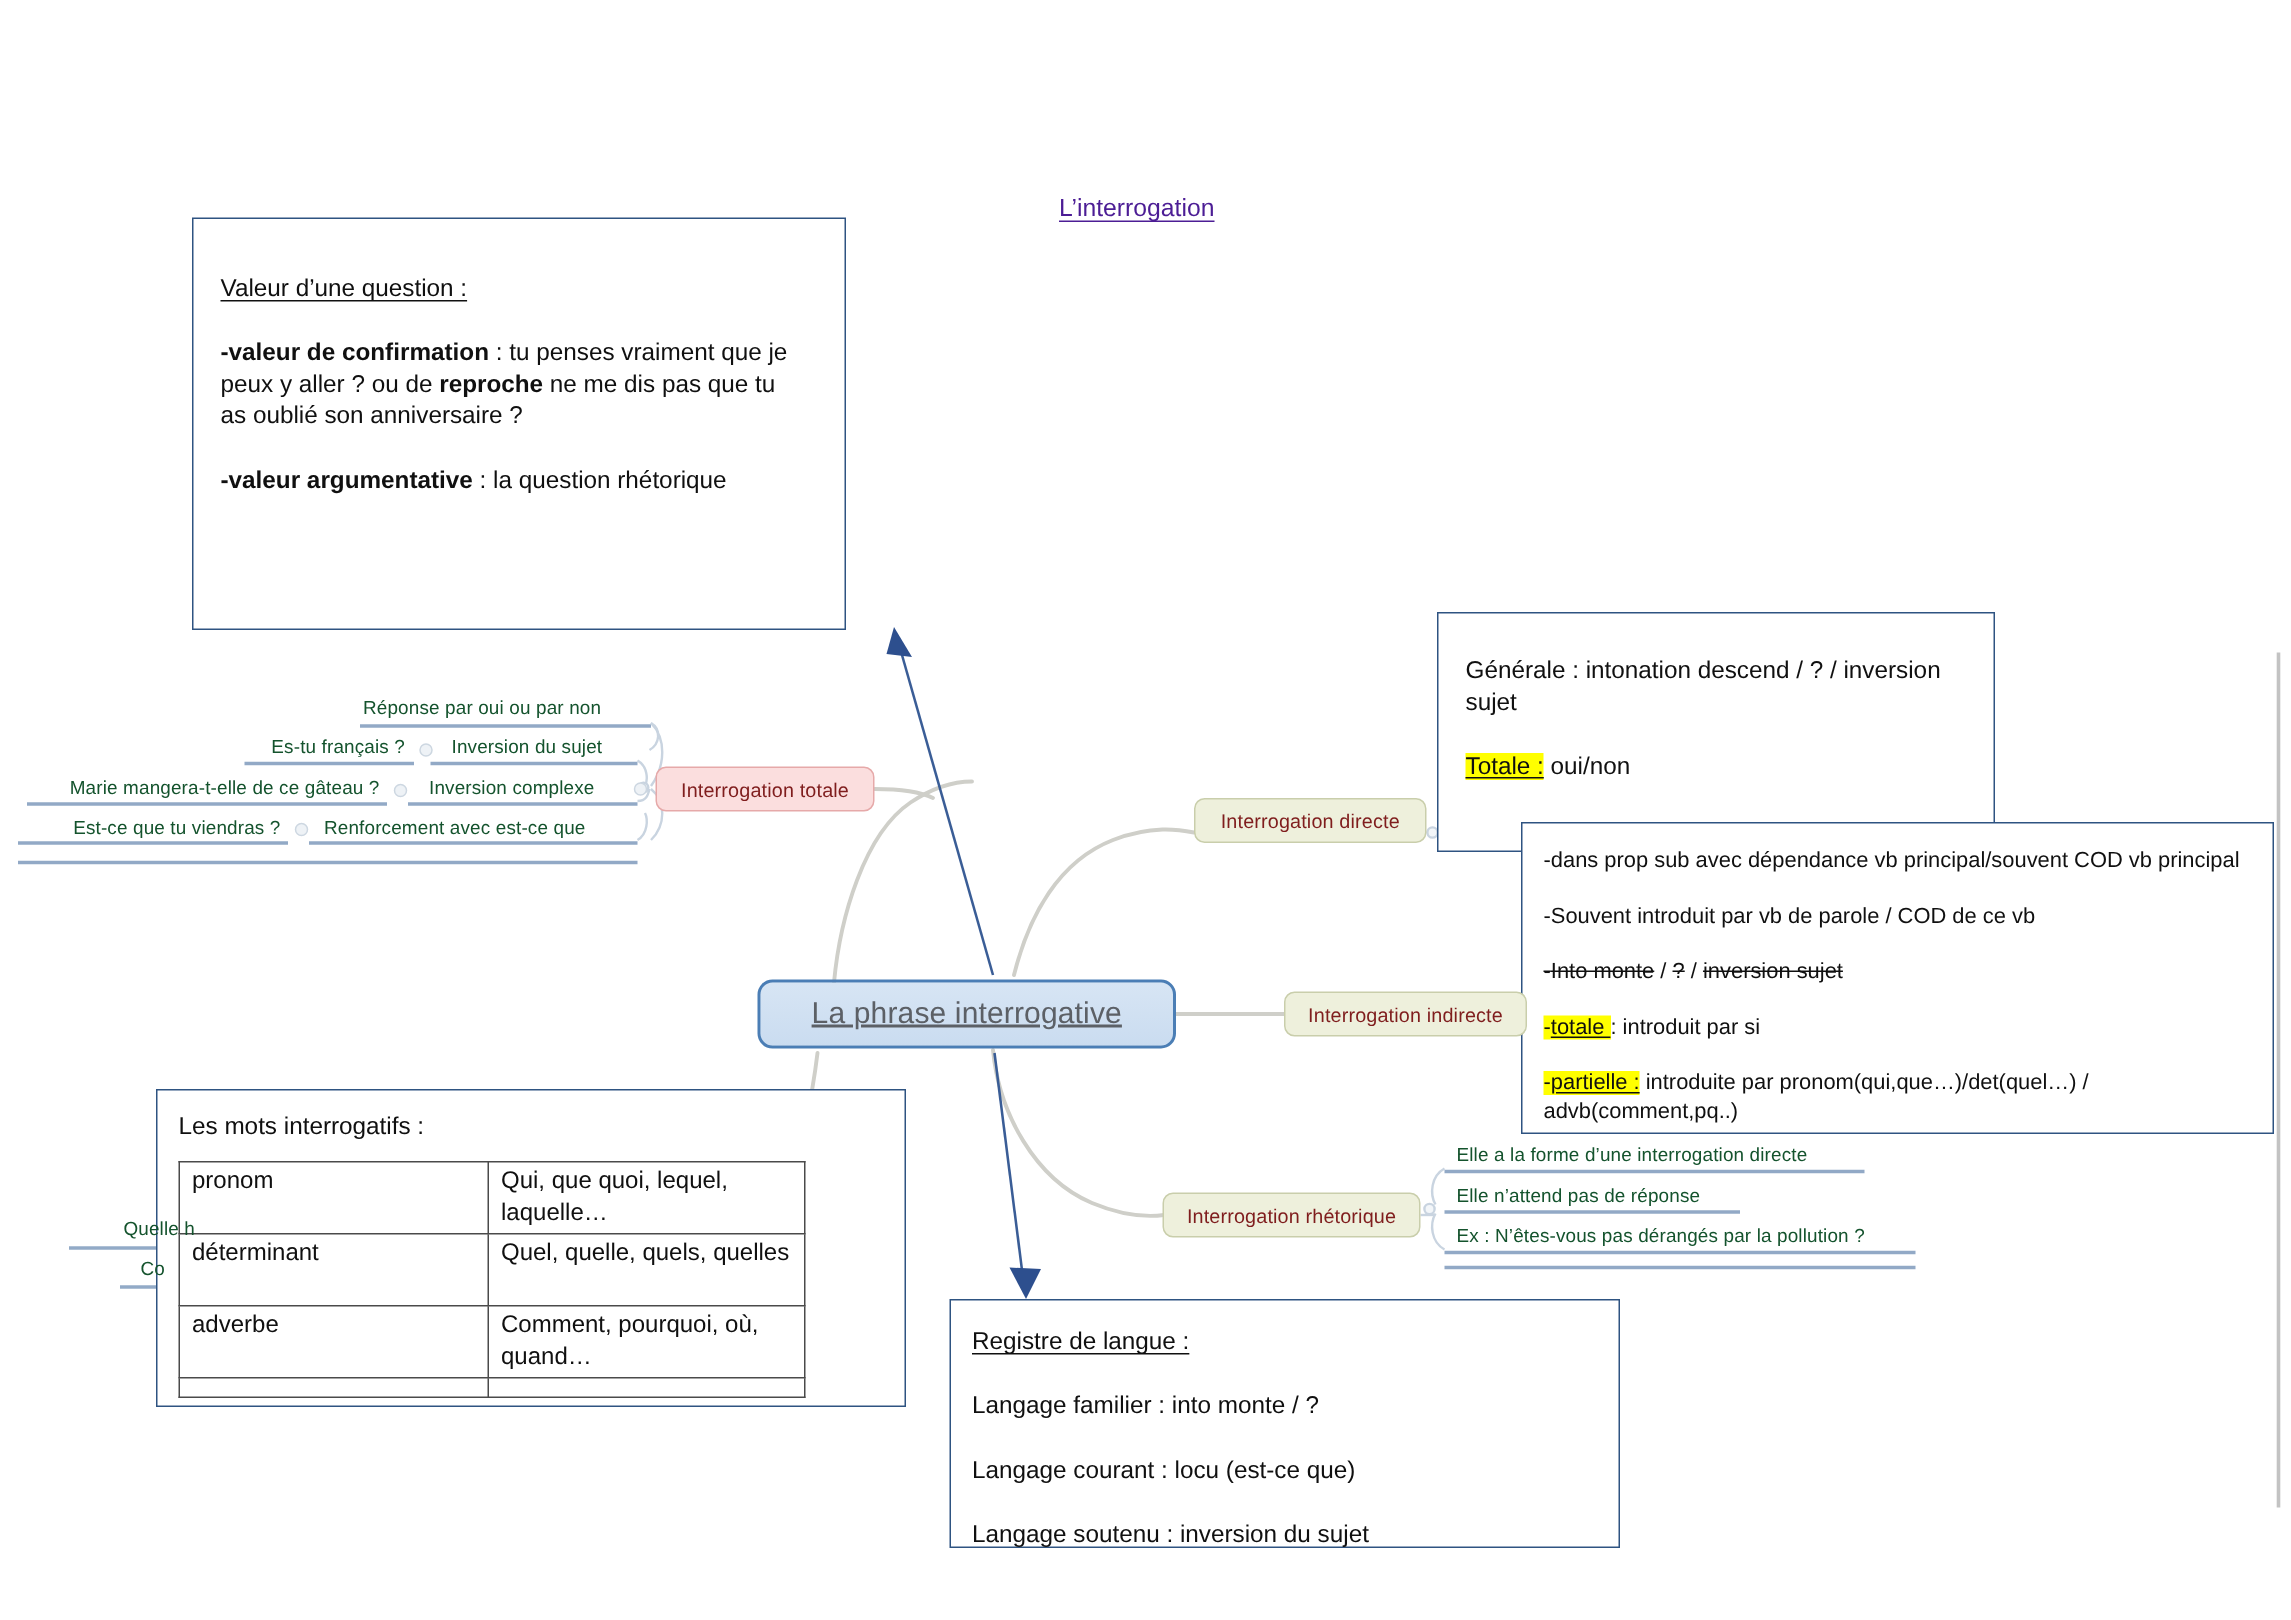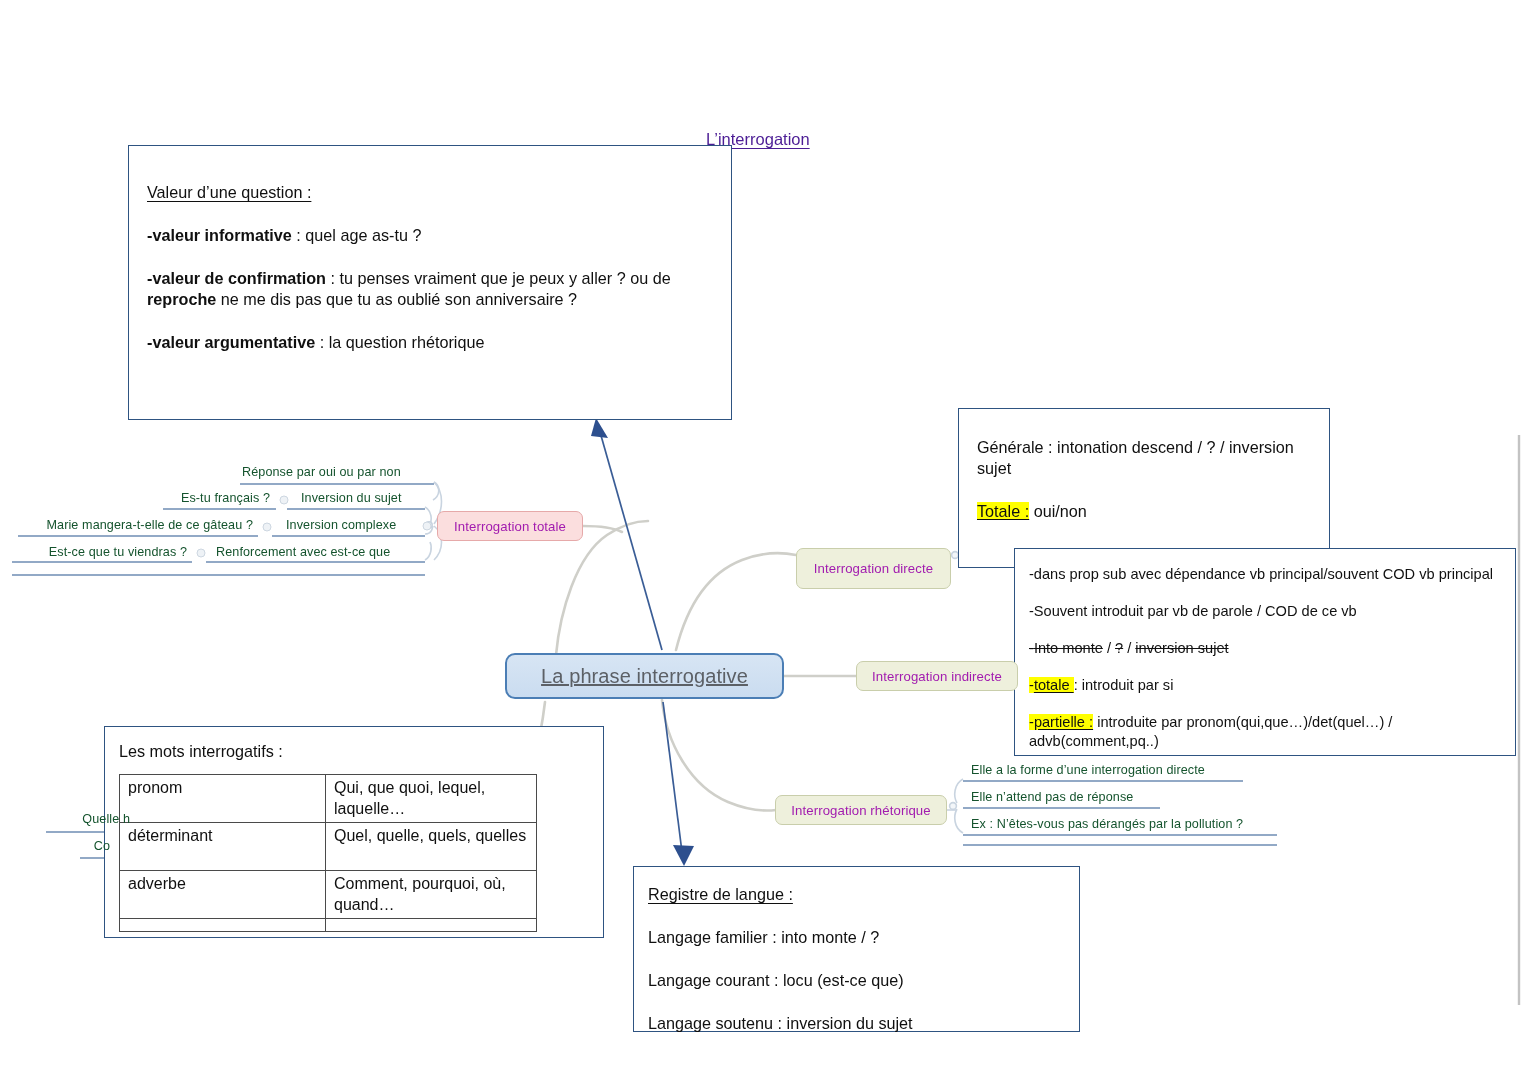--- a/index.html
+++ b/index.html
@@ -51,21 +51,21 @@
   .tbox p { margin: 0 0 20px 0; }
   .tbox p:last-child { margin-bottom: 0; }
   .u  { text-decoration: underline; text-underline-offset: 3px; }
   .b  { font-weight: bold; }
   .hl { background: #ffff00; }
   .red { color: #e8241c; }
   .strike { text-decoration: line-through; }
   .hlu { background:#ffff00; text-decoration: underline; text-underline-offset: 2px; }
 
   
-  #box-valeur { left: 128px; top: 145px; width: 604px; height: 275px; }
+  #box-valeur { left: 128px; top: 145px; width: 436px; height: 275px; }
   #box-valeur .pad { padding: 36px 26px 20px 18px; }
   #box-valeur p { margin-bottom: 22px; }
 
   
   #box-generale { left: 958px; top: 408px; width: 372px; height: 160px; }
   #box-generale .pad { padding: 28px 8px 10px 18px; }
   #box-generale p { margin-bottom: 22px; }
 
   
   #box-indirecte { left: 1014px; top: 548px; width: 502px; height: 208px; }
@@ -97,21 +97,21 @@
   #box-registre .pad { padding: 17px 16px 10px 14px; }
   #box-registre p { margin-bottom: 22px; }
 
   
   .node {
     position: absolute;
     display: flex;
     align-items: center;
     justify-content: center;
     font-size: 13.2px;
-    color: #a21caf;
+    color: #7f1d1d;
     border-radius: 7px;
     white-space: nowrap;
     letter-spacing: .1px;
   }
   .node.central {
     left: 505px; top: 653px;
     width: 279px; height: 46px;
     background: linear-gradient(180deg,#d7e5f4 0%, #cadcf0 100%);
     border: 2px solid #4b7eb5;
     border-radius: 10px;
@@ -119,21 +119,21 @@
     color: #5c6066;
     text-decoration: underline;
   }
   .node.pink {
     left: 437px; top: 511px;
     width: 146px; height: 30px;
     background: #fbdede;
     border: 1.2px solid #e6a9a9;
   }
   .node.green { background: #eef0dc; border: 1.2px solid #c9ceab; }
-  #node-directe   { left: 796px; top: 548px;  width: 155px; height: 41px; }
+  #node-directe   { left: 796px; top: 532px;  width: 155px; height: 30px; }
   #node-indirecte { left: 856px; top: 661px;  width: 162px; height: 30px; }
   #node-rhet      { left: 775px; top: 795px;  width: 172px; height: 30px; }
 
   
   .leaf {
     position: absolute;
     font-size: 12.6px;
     color: #14532d;
     white-space: nowrap;
     letter-spacing: .1px;
@@ -225,21 +225,20 @@
     <line x1="1519" y1="435" x2="1519" y2="1005" stroke="#c3c3c3" stroke-width="2.4"></line>
   </svg>
 
   <div class="page-title">L’interrogation</div>
 
   <div class="tbox" id="box-valeur">
     <div class="pad">
       <p>
         <span class="u">Valeur d’une question :</span>
       </p>
-      <p><span class="b">-</span><span class="b">valeur informative</span><span> : quel age as-tu ?</span></p>
       <p><span class="b">-</span><span class="b">valeur de confirmation</span><span> : tu penses vraiment que je peux y aller ? ou de </span><span class="b">reproche</span><span> ne me dis pas que tu as oublié son anniversaire ?</span></p>
       <p><span class="b">-</span><span class="b">valeur argumentative</span><span> : la question rhétorique</span></p>
     </div>
   </div>
 
   <div class="tbox" id="box-generale">
     <div class="pad">
       <p>Générale : intonation descend / ? / inversion sujet</p>
       <p><span class="hlu">Totale :</span><span> oui/non</span></p>
     </div>

